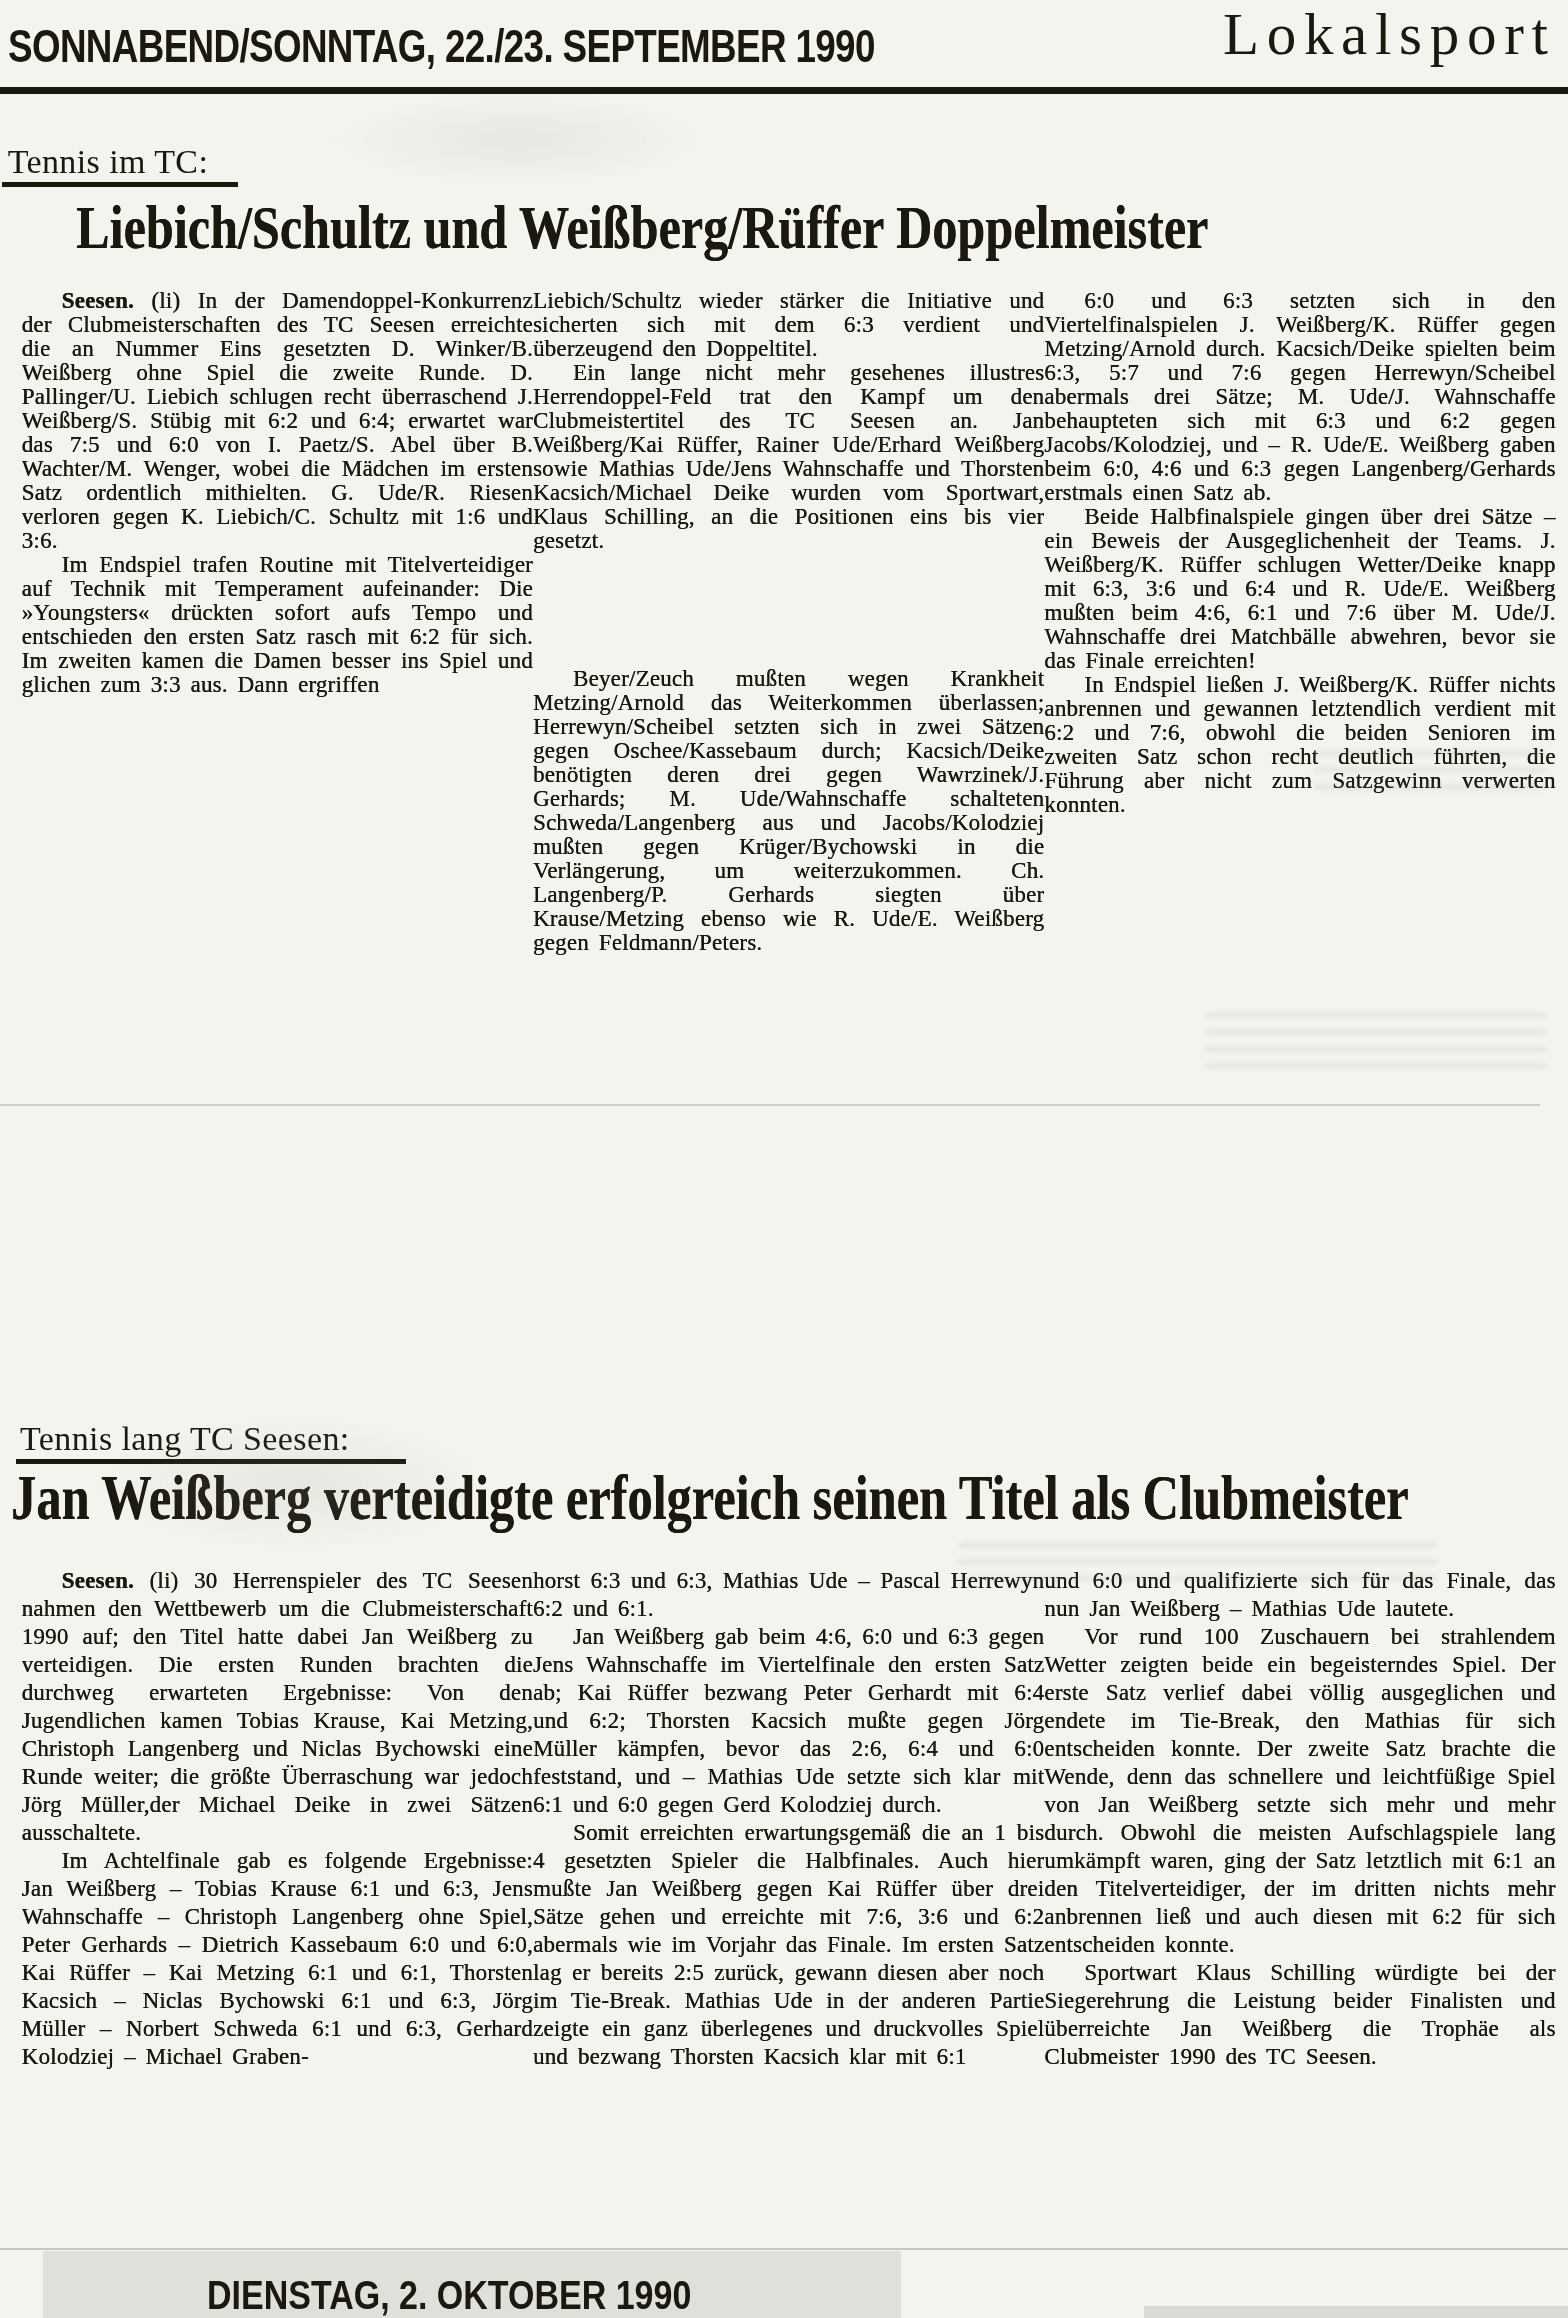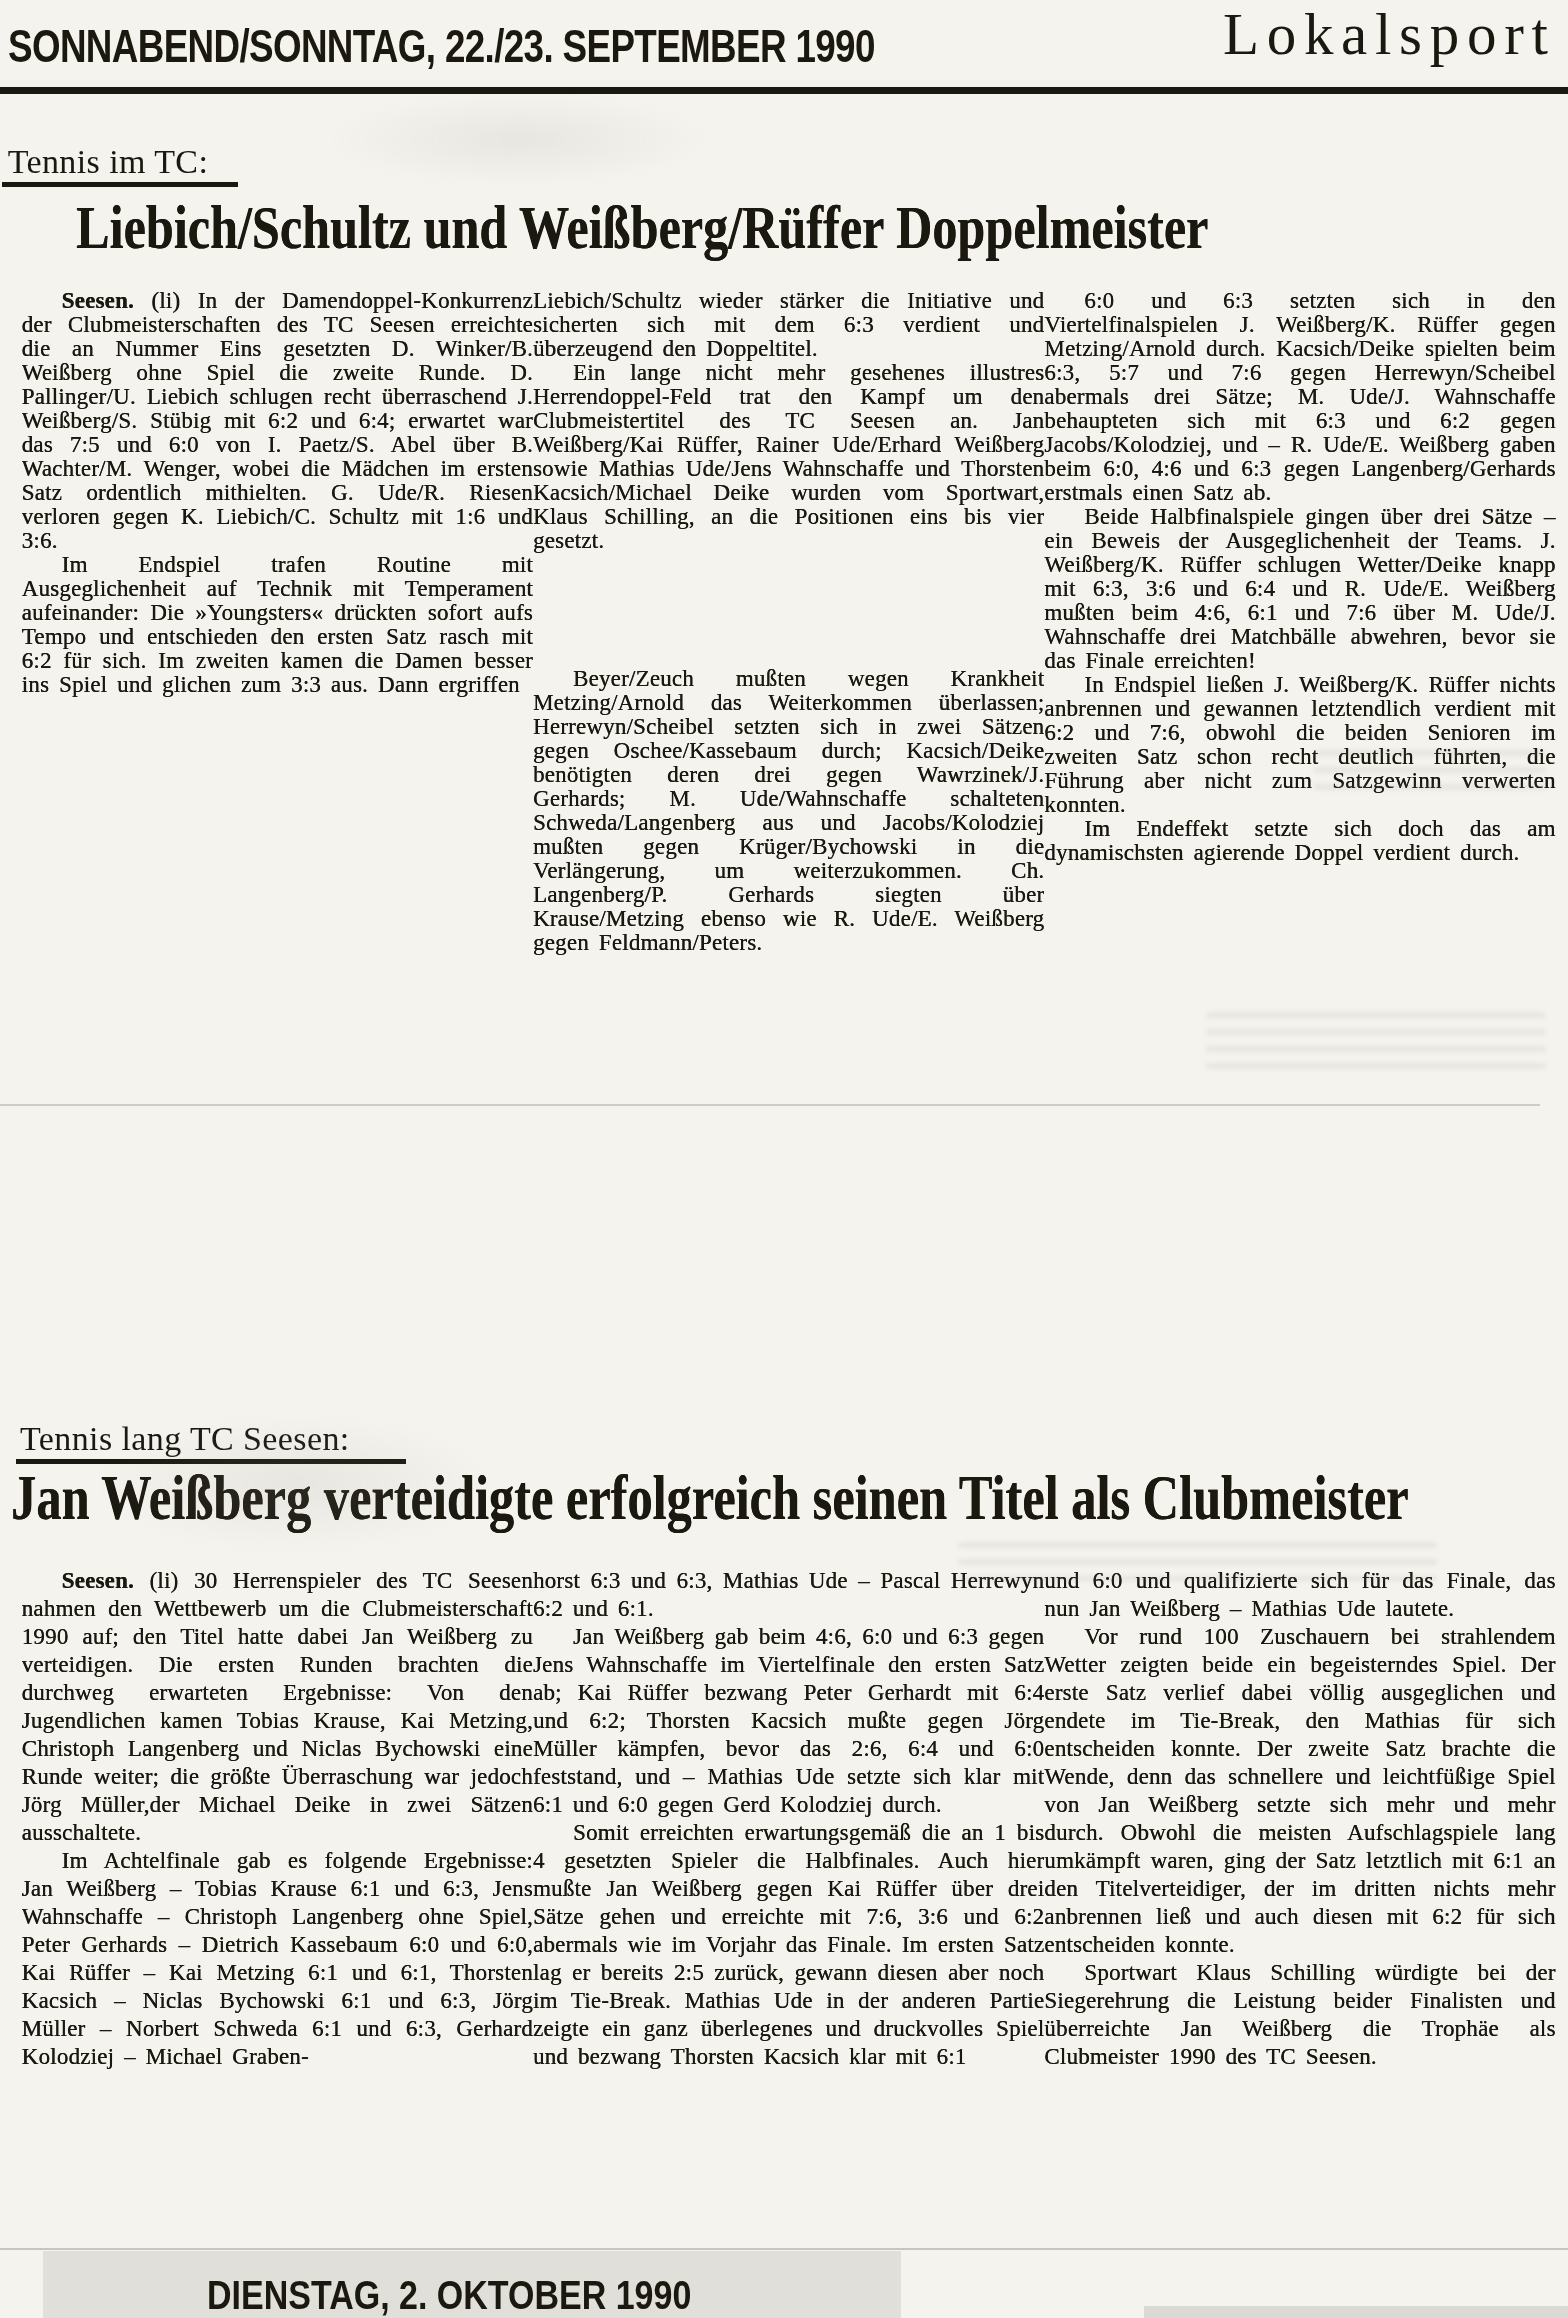--- a/index.html
+++ b/index.html
@@ -100,32 +100,31 @@
 <div class="abs masthead-section">Lokalsport</div>
 <div class="abs masthead-rule"></div>
 
 <div class="abs kicker" style="left:7.7px;top:145px;">Tennis im TC:</div>
 <div class="abs kicker-rule" style="left:2.3px;top:182px;width:236px;"></div>
 <div class="abs headline" id="headline1">Liebich/Schultz und Weißberg/Rüffer Doppelmeister</div>
 
 <div class="abs cols" id="a1-cols">
   <div class="col">
       <p><span class="lead">Seesen. </span>(li) In der Damendoppel-Konkurrenz der Clubmeisterschaften des TC Seesen erreichte die an Nummer Eins gesetzten D. Winker/B. Weißberg ohne Spiel die zweite Runde. D. Pallinger/U. Liebich schlugen recht überraschend J. Weißberg/S. Stübig mit 6:2 und 6:4; erwartet war das 7:5 und 6:0 von I. Paetz/S. Abel über B. Wachter/M. Wenger, wobei die Mädchen im ersten Satz ordentlich mithielten. G. Ude/R. Riesen verloren gegen K. Liebich/C. Schultz mit 1:6 und 3:6.</p>
-      <p>Im Endspiel trafen Routine mit Ausgeglichenheit auf Technik mit Temperament aufeinander: Die »Youngsters« drückten sofort aufs Tempo und entschieden den ersten Satz rasch mit 6:2 für sich. Im zweiten kamen die Damen besser ins Spiel und glichen zum 3:3 aus. Dann ergriffen</p>
+      <p>Im Endspiel trafen Routine mit Titelverteidiger auf Technik mit Temperament aufeinander: Die »Youngsters« drückten sofort aufs Tempo und entschieden den ersten Satz rasch mit 6:2 für sich. Im zweiten kamen die Damen besser ins Spiel und glichen zum 3:3 aus. Dann ergriffen</p>
     </div>
   <div class="col">
       <p class="noindent">Liebich/Schultz wieder stärker die Initiative und sicherten sich mit dem 6:3 verdient und überzeugend den Doppeltitel.</p>
       <p>Ein lange nicht mehr gesehenes illustres Herrendoppel-Feld trat den Kampf um den Clubmeistertitel des TC Seesen an. Jan Weißberg/Kai Rüffer, Rainer Ude/Erhard Weißberg sowie Mathias Ude/Jens Wahnschaffe und Thorsten Kacsich/Michael Deike wurden vom Sportwart, Klaus Schilling, an die Positionen eins bis vier gesetzt.</p>
       <p class="gap">Beyer/Zeuch mußten wegen Krankheit Metzing/Arnold das Weiterkommen überlassen; Herrewyn/Scheibel setzten sich in zwei Sätzen gegen Oschee/Kassebaum durch; Kacsich/Deike benötigten deren drei gegen Wawrzinek/J. Gerhards; M. Ude/Wahnschaffe schalteten Schweda/Langenberg aus und Jacobs/Kolodziej mußten gegen Krüger/Bychowski in die Verlängerung, um weiterzukommen. Ch. Langenberg/P. Gerhards siegten über Krause/Metzing ebenso wie R. Ude/E. Weißberg gegen Feldmann/Peters.</p>
     </div>
   <div class="col">
       <p>6:0 und 6:3 setzten sich in den Viertelfinalspielen J. Weißberg/K. Rüffer gegen Metzing/Arnold durch. Kacsich/Deike spielten beim 6:3, 5:7 und 7:6 gegen Herrewyn/Scheibel abermals drei Sätze; M. Ude/J. Wahnschaffe behaupteten sich mit 6:3 und 6:2 gegen Jacobs/Kolodziej, und – R. Ude/E. Weißberg gaben beim 6:0, 4:6 und 6:3 gegen Langenberg/Gerhards erstmals einen Satz ab.</p>
       <p>Beide Halbfinalspiele gingen über drei Sätze – ein Beweis der Ausgeglichenheit der Teams. J. Weißberg/K. Rüffer schlugen Wetter/Deike knapp mit 6:3, 3:6 und 6:4 und R. Ude/E. Weißberg mußten beim 4:6, 6:1 und 7:6 über M. Ude/J. Wahnschaffe drei Matchbälle abwehren, bevor sie das Finale erreichten!</p>
       <p>In Endspiel ließen J. Weißberg/K. Rüffer nichts anbrennen und gewannen letztendlich verdient mit 6:2 und 7:6, obwohl die beiden Senioren im zweiten Satz schon recht deutlich führten, die Führung aber nicht zum Satzgewinn verwerten konnten.</p>
-      <p>Im Endeffekt setzte sich doch das am dynamischsten agierende Doppel verdient durch.</p>
     </div>
 </div>
 
 <div class="abs clip-divider"></div>
 
 <div class="abs kicker" style="left:20px;top:1422px;">Tennis lang TC Seesen:</div>
 <div class="abs kicker-rule" style="left:15.5px;top:1459px;width:390px;"></div>
 <div class="abs headline" id="headline2">Jan Weißberg verteidigte erfolgreich seinen Titel als Clubmeister</div>
 
 <div class="abs cols" id="a2-cols">

